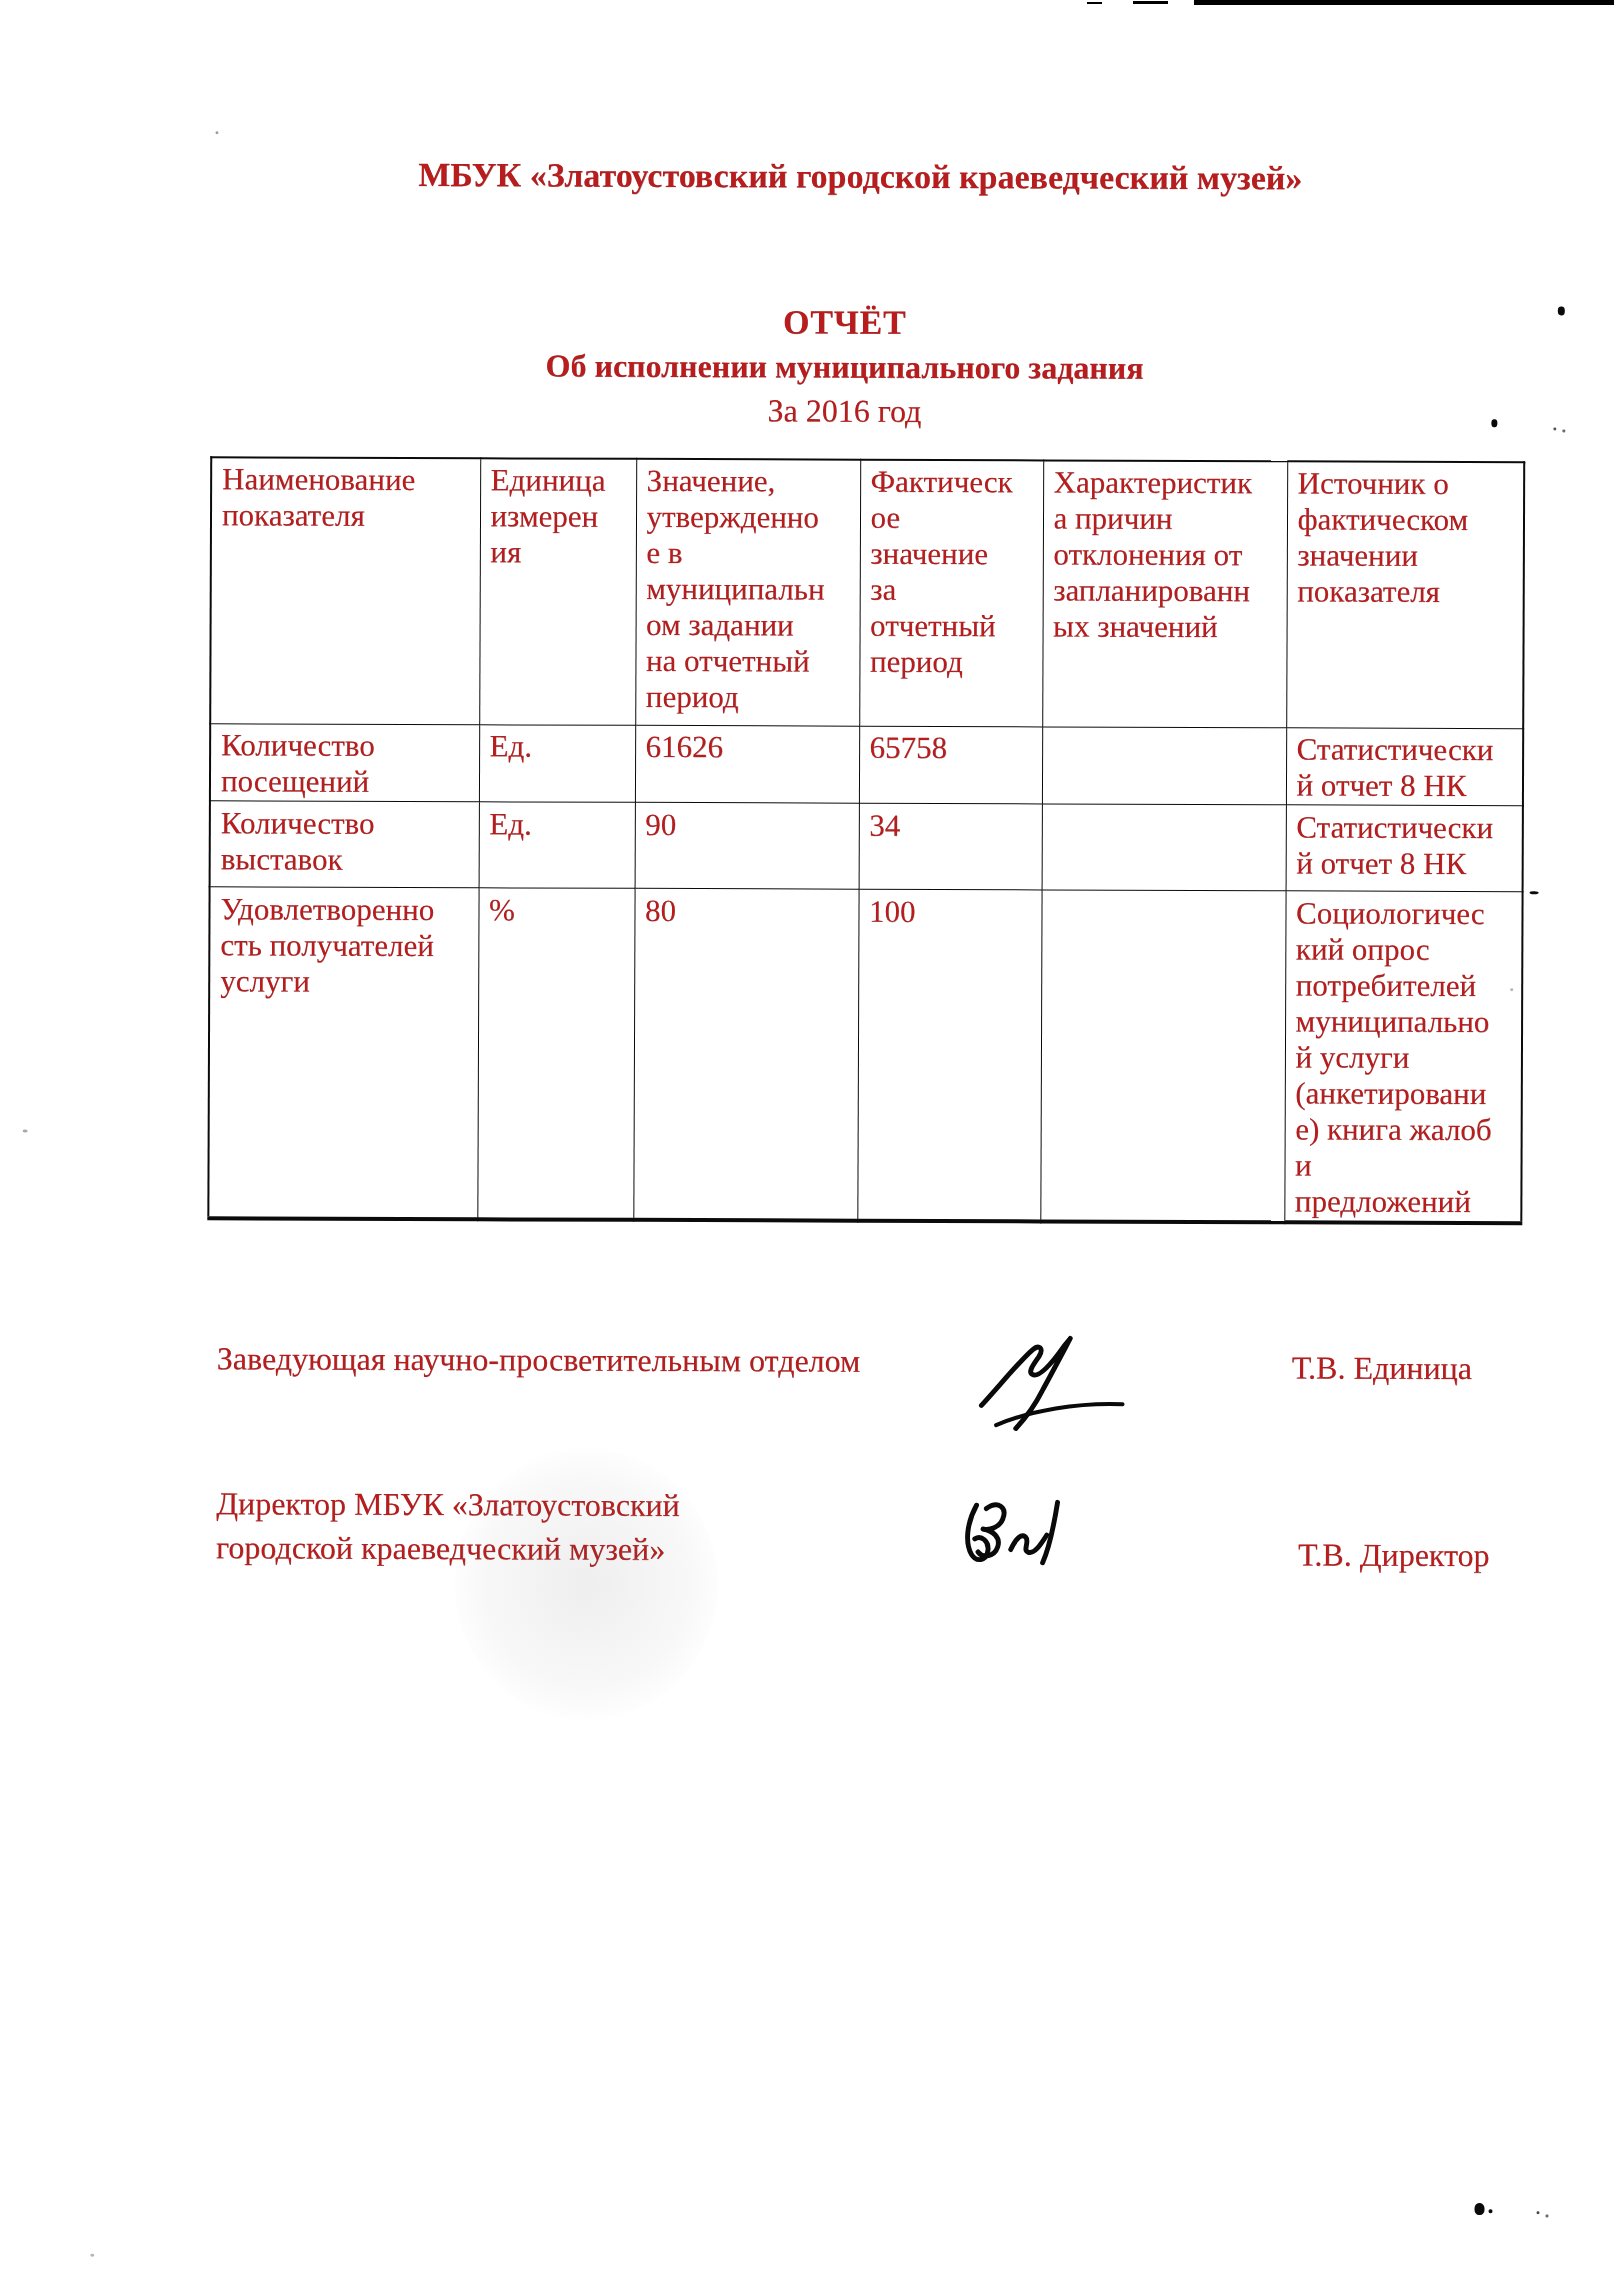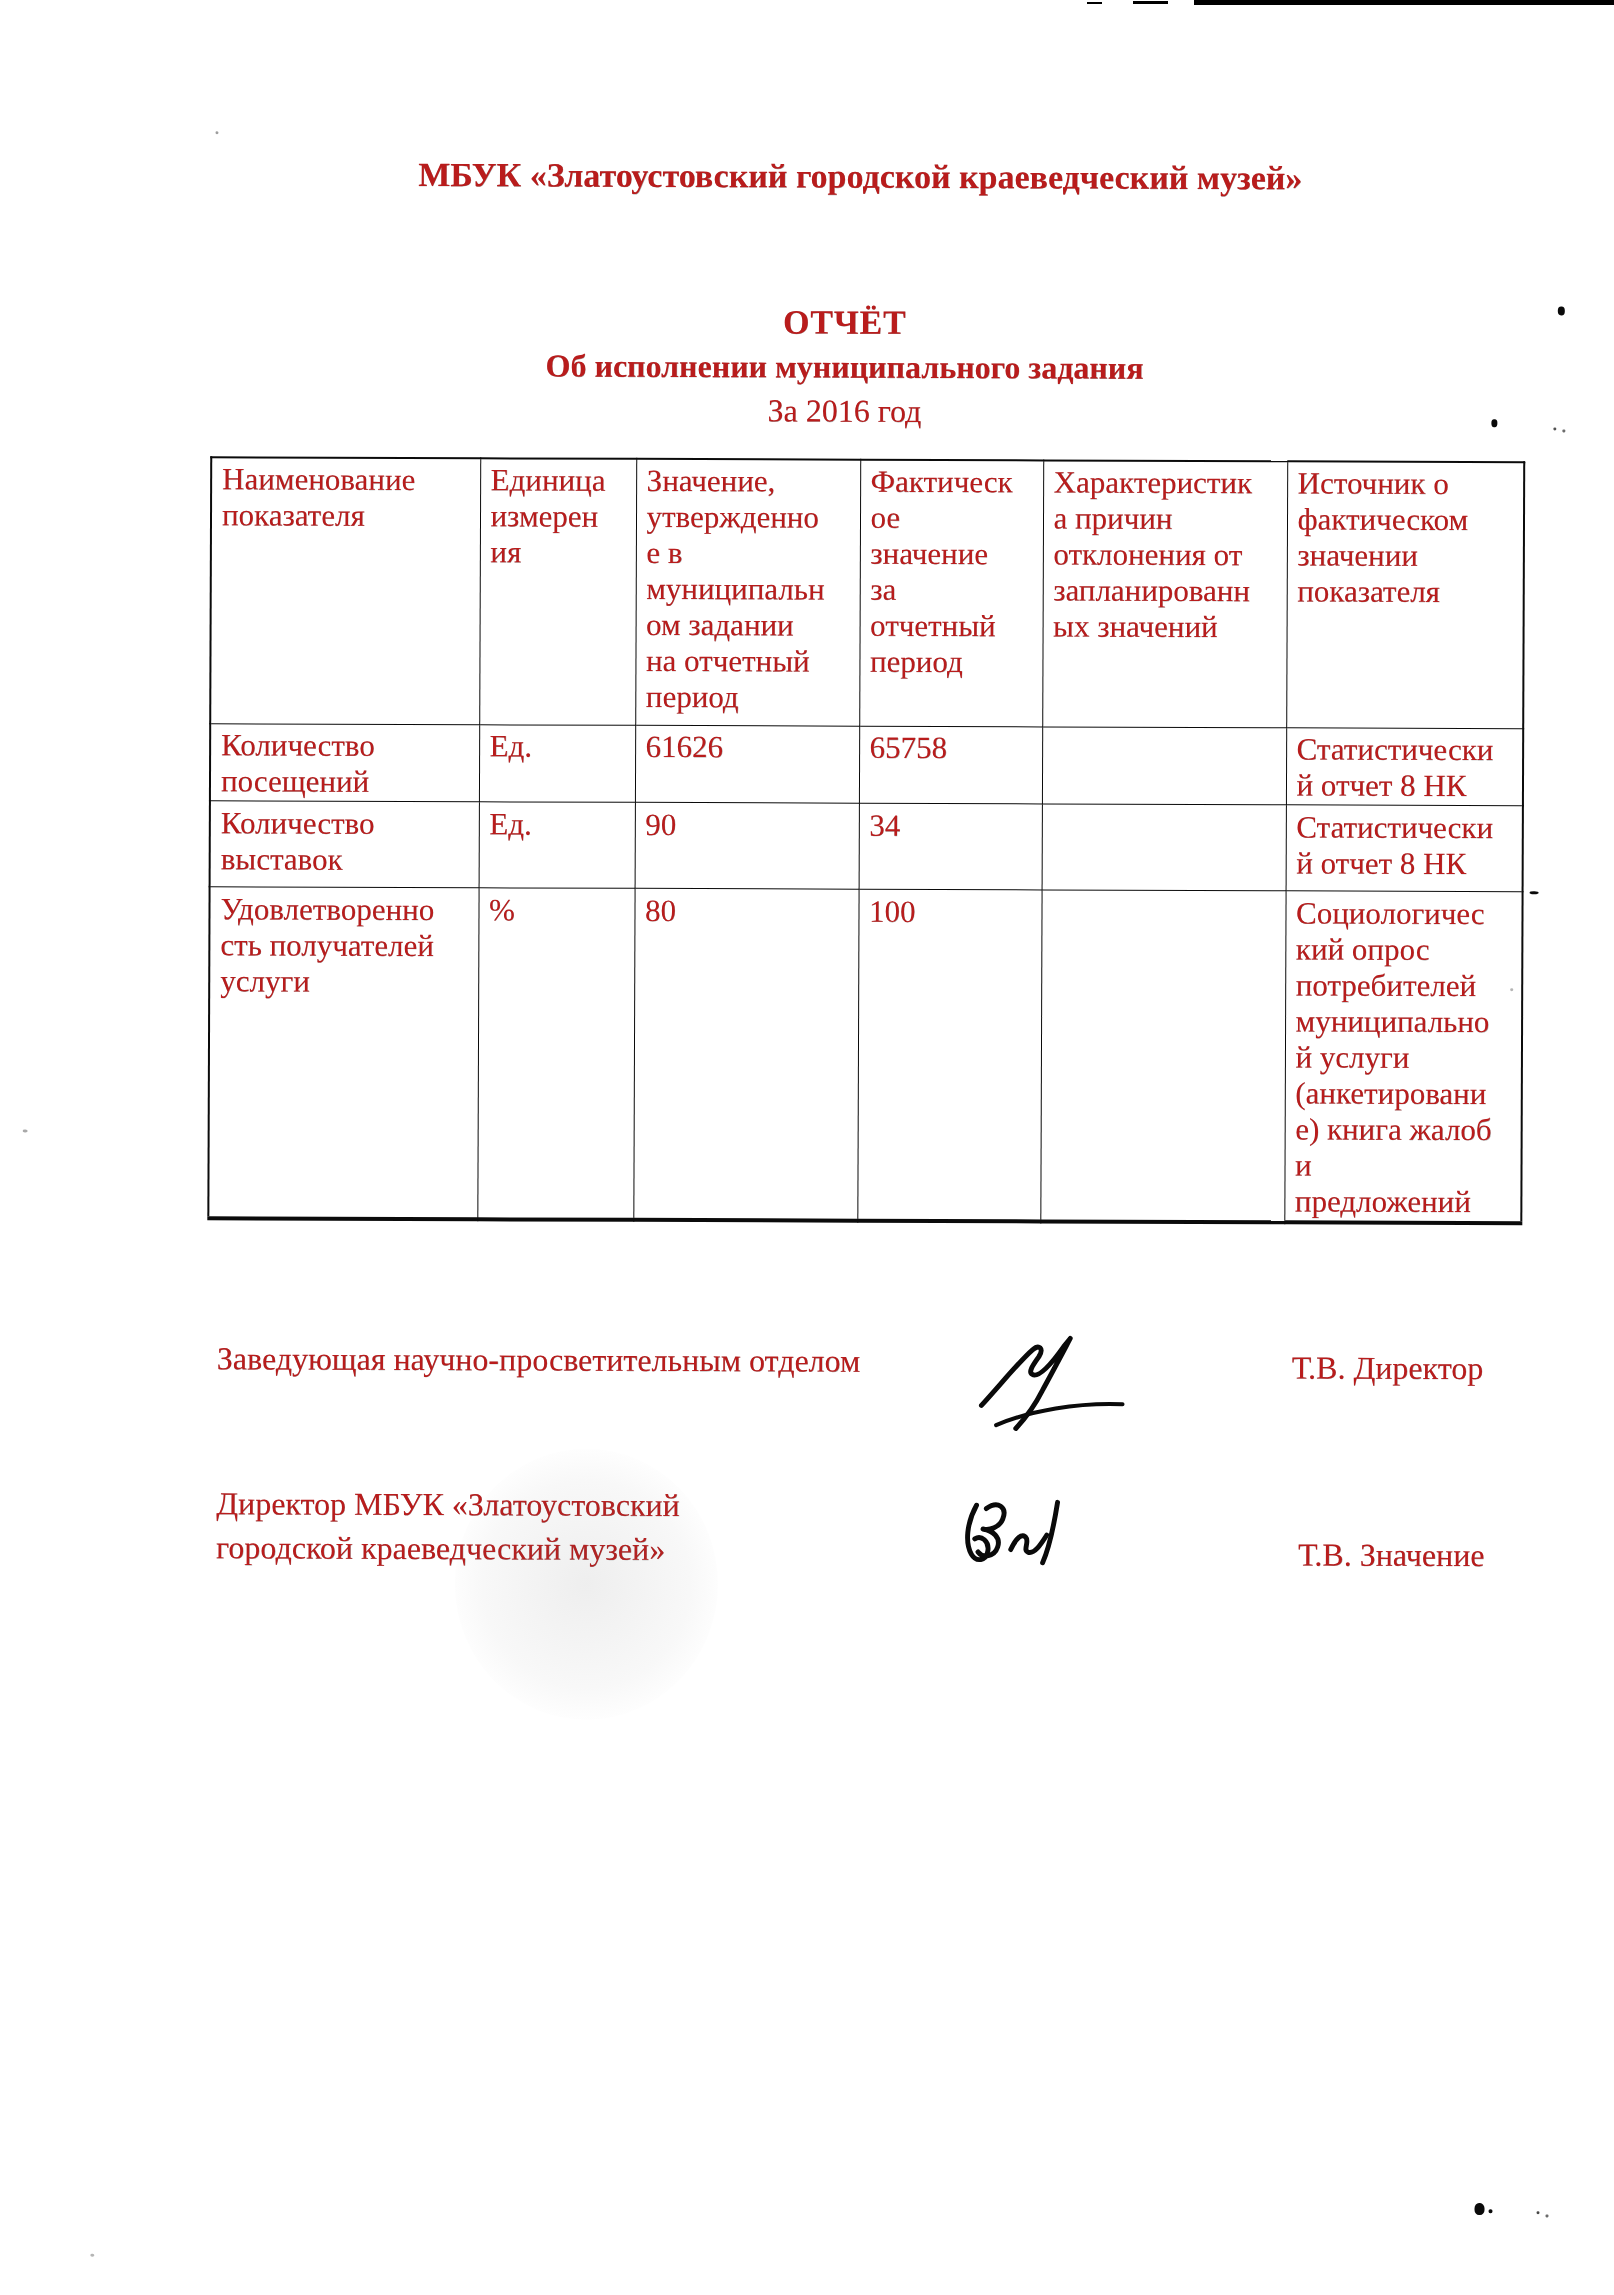--- a/index.html
+++ b/index.html
@@ -150,32 +150,32 @@
 предложений</td>
       </tr>
     </tbody>
       </table>
 
     <div class="sig-label txt" style="left:222px; top:1337px;">Заведующая научно-просветительным отделом</div>
     <svg class="sig-svg" style="left:977px; top:1306px;" width="164" height="132" viewBox="0 0 200 160">
       <path d="M12,118 C34,94 58,64 74,50 C82,43 88,48 82,58 C76,67 68,77 74,80 C82,85 98,66 112,46 L120,36 C110,55 98,78 86,100 C78,116 66,133 54,146" stroke-width="6"></path>
       <path d="M30,142 C72,124 130,114 184,116" stroke-width="5"></path>
     </svg>
-    <div class="sig-name txt" style="left:1297px; top:1346px;">Т.В. Директор</div>
+    <div class="sig-name txt" style="left:1297px; top:1346px;">Т.В. Единица</div>
 
     <div class="sig-label txt" style="left:222px; top:1482px;">Директор МБУК «Златоустовский
 городской краеведческий музей»</div>
     <div class="smudge" style="left:461px; top:1448px; width:263px; height:271px;"></div>
     <svg class="sig-svg" style="left:954px; top:1490px;" width="136" height="90" viewBox="0 0 165 110">
       <path d="M34,16 C22,38 20,62 28,76 C34,86 46,84 48,72 C50,60 40,52 32,57" stroke-width="6"></path>
       <path d="M46,20 C60,10 72,18 66,33 C62,43 50,47 42,45 C54,47 64,55 60,67 C56,79 42,81 36,73" stroke-width="6"></path>
       <path d="M76,70 C82,57 90,48 95,56 C98,62 91,71 97,73 C105,76 113,63 120,52" stroke-width="6"></path>
       <path d="M133,12 C129,38 122,70 115,86" stroke-width="6"></path>
     </svg>
-    <div class="sig-name txt" style="left:1304px; top:1533px;">Т.В. Значение</div>
+    <div class="sig-name txt" style="left:1304px; top:1533px;">Т.В. Директор</div>
 
     <div class="speck" style="left:1559px;top:302px;width:7.4px;height:9px;"></div>
     <div class="speck" style="left:1493px;top:415px;width:5.8px;height:8.2px;"></div>
     <div class="speck" style="left:1555px;top:423px;width:3.3px;height:3.3px;opacity:.7"></div>
     <div class="speck" style="left:1564px;top:425px;width:2.5px;height:2.5px;opacity:.6"></div>
     <div class="speck" style="left:1533px;top:887px;width:9px;height:3.3px;"></div>
     <div class="speck" style="left:27px;top:1131px;width:5px;height:3.3px;opacity:.35"></div>
     <div class="speck" style="left:216px;top:132px;width:3.3px;height:3.3px;opacity:.4"></div>
     <div class="speck" style="left:1483px;top:2199px;width:10px;height:11.5px;"></div>
     <div class="speck" style="left:1497px;top:2205px;width:4.1px;height:4.1px;"></div>

